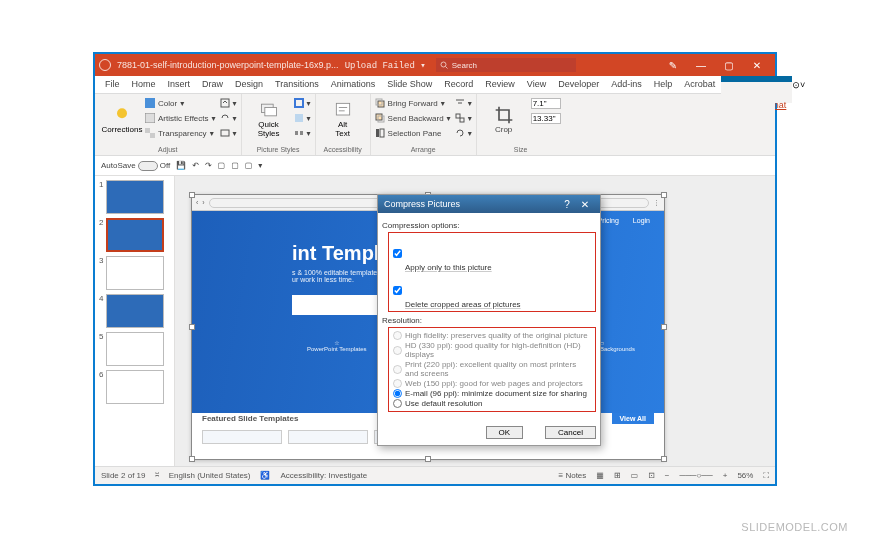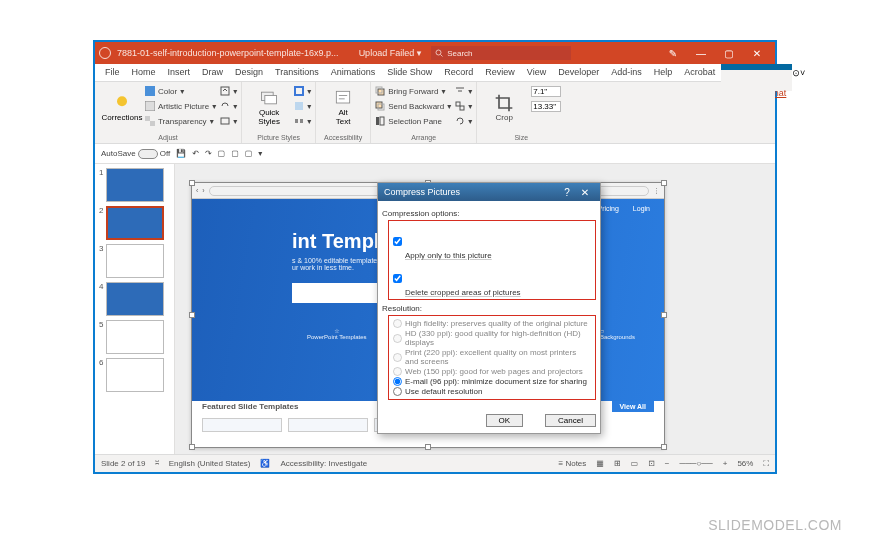--- a/index.html
+++ b/index.html
@@ -1,21 +1,21 @@
 <!DOCTYPE html>
 <html><head>
 <meta charset="utf-8">
 <style>
 * { box-sizing: border-box; margin: 0; padding: 0; font-family: "Segoe UI", Arial, sans-serif; }
 body { background: #fff; width: 870px; height: 539px; overflow: hidden; position: relative; }
-.frame { position: absolute; left: 93px; top: 40px; width: 684px; height: 434px; border: 2px solid #0a7dd1; background: #fff; display: flex; flex-direction: column; }
+.frame { position: absolute; left: 93px; top: 52px; width: 684px; height: 434px; border: 2px solid #0a7dd1; background: #fff; display: flex; flex-direction: column; }
 .titlebar { background: #d24625; height: 22px; display: flex; align-items: center; color: #fff; font-size: 9px; padding: 0 4px; }
 .tb-icon { width: 12px; height: 12px; border-radius: 50%; border: 1px solid #fff; margin-right: 6px; opacity: .8; }
 .tb-title { opacity: .85; }
-.tb-upload { margin-left: 20px; opacity: .85; }
+.tb-upload { margin-left: 6px; opacity: .85; font-family: Liberation Mono, monospace; }
 .tb-search { margin-left: 10px; background: #bb3e2f; width: 140px; height: 14px; display: flex; align-items: center; padding: 0 4px; font-size: 8px; opacity: .85; }
 .tb-search span { margin-left: 4px; }
 .tb-spacer { flex: 1; }
 .tb-btn { width: 28px; text-align: center; font-size: 10px; }
 .ribbon-tabs { display: flex; background: #fff; height: 18px; border-bottom: 1px solid #dcdcdc; padding-left: 4px; align-items: stretch; gap: 0; }
 .rtab { font-size: 9px; color: #444; padding: 3px 6px; white-space: nowrap; cursor: default; }
 .rtab.active { color: #c43e1c; background: #f3f2f1; border-top: 6px solid #0369a1; padding-top: 18px; text-decoration: underline; }
 .ribbon-spacer { flex: 1; }
 .ribbon-collapse { width: 16px; font-size: 9px; text-align: center; line-height: 18px; }
 .ribbon { background: #f3f2f1; height: 62px; border-bottom: 1px solid #dcdcdc; display: flex; }
@@ -76,21 +76,21 @@
 .redbox { border: 1px solid #d62d20; padding: 2px 4px; margin: 2px 0 4px 6px; }
 .chk { display: flex; align-items: center; gap: 3px; }
 .chk input { width: 9px; height: 9px; }
 .chk label { text-decoration: underline; text-decoration-color: rgba(0,0,0,.2); margin-top: 28px; }
 .radiolist { border: 1px solid #d62d20; padding: 3px 4px; margin: 2px 0 4px 6px; display: flex; flex-direction: column; gap: 1px; }
 .rad { display: flex; align-items: center; gap: 3px; color: #888; }
 .rad input { width: 9px; height: 9px; }
 .rad.enabled { color: #333; }
 .dlg-btns { display: flex; justify-content: flex-end; gap: 22px; margin-top: 14px; }
 .dlg-btns button { font-size: 8px; padding: 1px 12px; border: 1px solid #888; background: #eee; }
-.brand { position: absolute; right: 28px; bottom: 6px; font-size: 14px; color: #b8b8b8; letter-spacing: 0.5px; }
+.brand { position: absolute; right: 22px; bottom: 6px; font-size: 11px; color: #b8b8b8; letter-spacing: 0.5px; }
 </style>
 </head>
 <body>
 
 <div class="frame">
 
   <div class="titlebar">
     <div class="tb-icon"></div>
     <div class="tb-title">7881-01-self-introduction-powerpoint-template-16x9.p...</div>
     <div class="tb-upload">Upload Failed ▾</div>
@@ -138,21 +138,21 @@
               <circle cx="12" cy="10" r="6" fill="#f4c430"></circle>
             </svg>
           <span>Corrections</span>
         </div>
         <div class="col3">
           <div class="row"><svg viewBox="0 0 10 10">
                 <rect width="10" height="10" fill="#4a90d9"></rect>
               </svg><span>Color </span>▾</div>
           <div class="row"><svg viewBox="0 0 10 10">
                 <rect width="10" height="10" fill="#ddd" stroke="#888"></rect>
-              </svg><span>Artistic Picture </span>▾</div>
+              </svg><span>Artistic Effects </span>▾</div>
           <div class="row"><svg viewBox="0 0 10 10">
                 <rect width="5" height="5" fill="#ccc"></rect>
                 <rect x="5" y="5" width="5" height="5" fill="#ccc"></rect>
               </svg><span>Transparency </span>▾</div>
         </div>
         <div class="col3" style="margin-left:4px">
           <div class="row"><svg viewBox="0 0 10 10">
                 <rect x="1" y="1" width="8" height="8" fill="none" stroke="#555"></rect>
                 <path d="M3 5 L5 3 L7 5" stroke="#555" fill="none"></path>
               </svg>▾</div>

